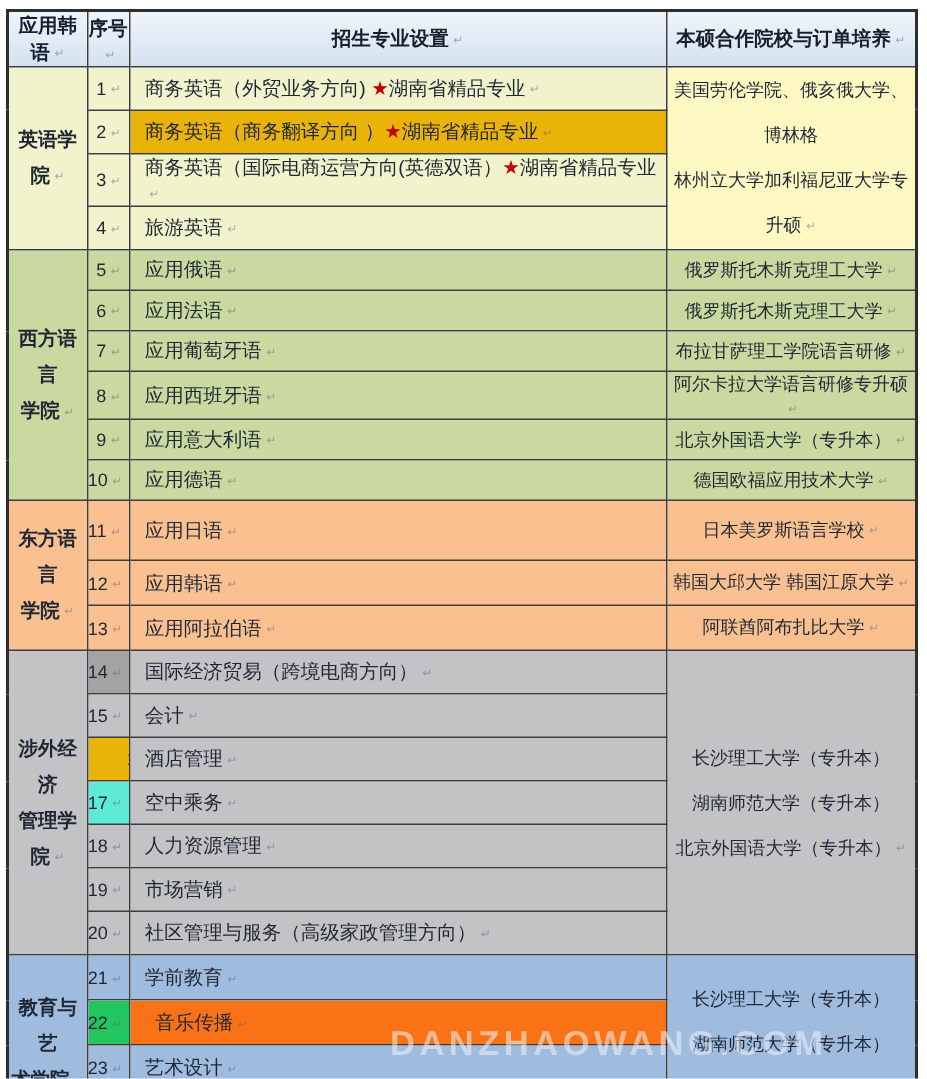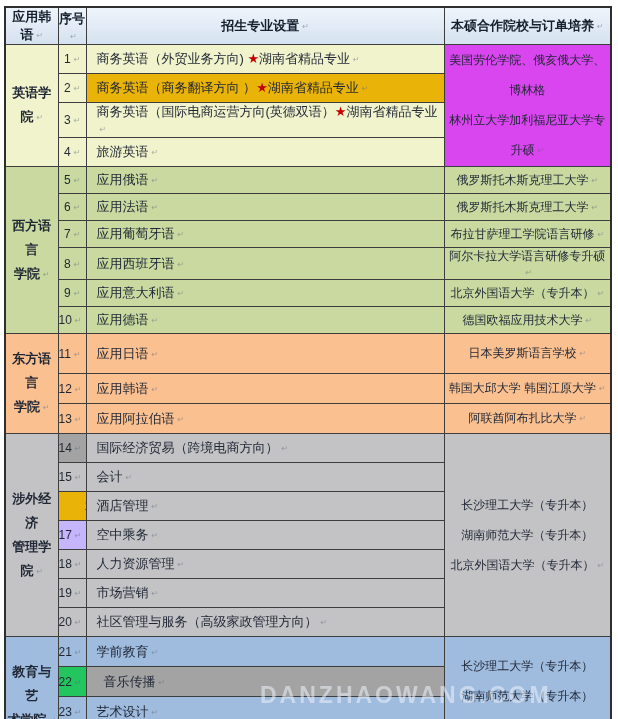--- a/index.html
+++ b/index.html
@@ -71,21 +71,21 @@
         <th>序号</th>
         <th>招生专业设置</th>
         <th>本硕合作院校与订单培养</th>
       </tr>
     </thead>
     <tbody id="table-body">
         <tr style="height: 28px;">
           <td class="college pm" rowspan="4" style="background: rgb(240, 243, 203);">英语学院</td>
           <td class="num pm" style="background: rgb(240, 243, 203);">1</td>
           <td class="major" style="background: rgb(240, 243, 203);"><span>商务英语（外贸业务方向) </span><span class="star">★</span><span class="pm">湖南省精品专业</span></td>
-          <td class="partner" rowspan="4" style="background: #d946ef;">
+          <td class="partner" rowspan="4" style="background: #fef9c3;">
             <div class="partner-line">美国劳伦学院、俄亥俄大学、博林格</div>
             <div class="partner-line pm">林州立大学加利福尼亚大学专升硕</div>
           </td>
         </tr>
         <tr style="height: 28px;">
           <td class="num pm" style="background: rgb(240, 243, 203);">2</td>
           <td class="major" style="background: #eab308;"><span>商务英语（商务翻译方向 ）</span><span class="star">★</span><span class="pm">湖南省精品专业</span></td>
         </tr>
         <tr style="height: 28px;">
           <td class="num pm" style="background: rgb(240, 243, 203);">3</td>
@@ -157,21 +157,21 @@
         </tr>
         <tr style="height: 29px;">
           <td class="num pm" style="background: rgb(195, 195, 197);">15</td>
           <td class="major" style="background: rgb(195, 195, 197);"><span class="pm">会计</span></td>
         </tr>
         <tr style="height: 29px;">
           <td class="num pm" style="background: #eab308; padding-left: 26px;">16</td>
           <td class="major" style="background: rgb(195, 195, 197);"><span class="pm">酒店管理</span></td>
         </tr>
         <tr style="height: 29px;">
-          <td class="num pm" style="background: #c4b5fd;">17</td>
+          <td class="num pm" style="background: #5eead4;">17</td>
           <td class="major" style="background: rgb(195, 195, 197); margin-left: 28px;"><span class="pm">空中乘务</span></td>
         </tr>
         <tr style="height: 29px;">
           <td class="num pm" style="background: rgb(195, 195, 197);">18</td>
           <td class="major" style="background: rgb(195, 195, 197);"><span class="pm">人力资源管理</span></td>
         </tr>
         <tr style="height: 29px;">
           <td class="num pm" style="background: rgb(195, 195, 197);">19</td>
           <td class="major" style="background: rgb(195, 195, 197);"><span class="pm">市场营销</span></td>
         </tr>
@@ -185,21 +185,21 @@
           <td class="num pm" style="background: rgb(159, 187, 222);">21</td>
           <td class="major" style="background: rgb(159, 187, 222);"><span class="pm">学前教育</span></td>
           <td class="partner" rowspan="4" style="background: rgb(159, 187, 222);">
             <div class="partner-line">长沙理工大学（专升本）</div>
             <div class="partner-line">湖南师范大学（专升本）</div>
             <div class="partner-line pm">北京外国语大学（专升本）</div>
           </td>
         </tr>
         <tr style="height: 30px;">
           <td class="num pm" style="background: #22c55e;">22</td>
-          <td class="major" style="background: #a3a3a3; padding-left: 17px;"><span class="pm">音乐传播</span></td>
+          <td class="major" style="background: #f97316; padding-left: 17px;"><span class="pm">音乐传播</span></td>
         </tr>
         <tr style="height: 30px;">
           <td class="num pm" style="background: rgb(159, 187, 222);">23</td>
           <td class="major" style="background: rgb(159, 187, 222);"><span class="pm">艺术设计</span></td>
         </tr>
         <tr style="height: 30px;">
           <td class="num pm" style="background: rgb(159, 187, 222);">24</td>
           <td class="major" style="background: rgb(159, 187, 222);"></td>
         </tr>
       </tbody>

